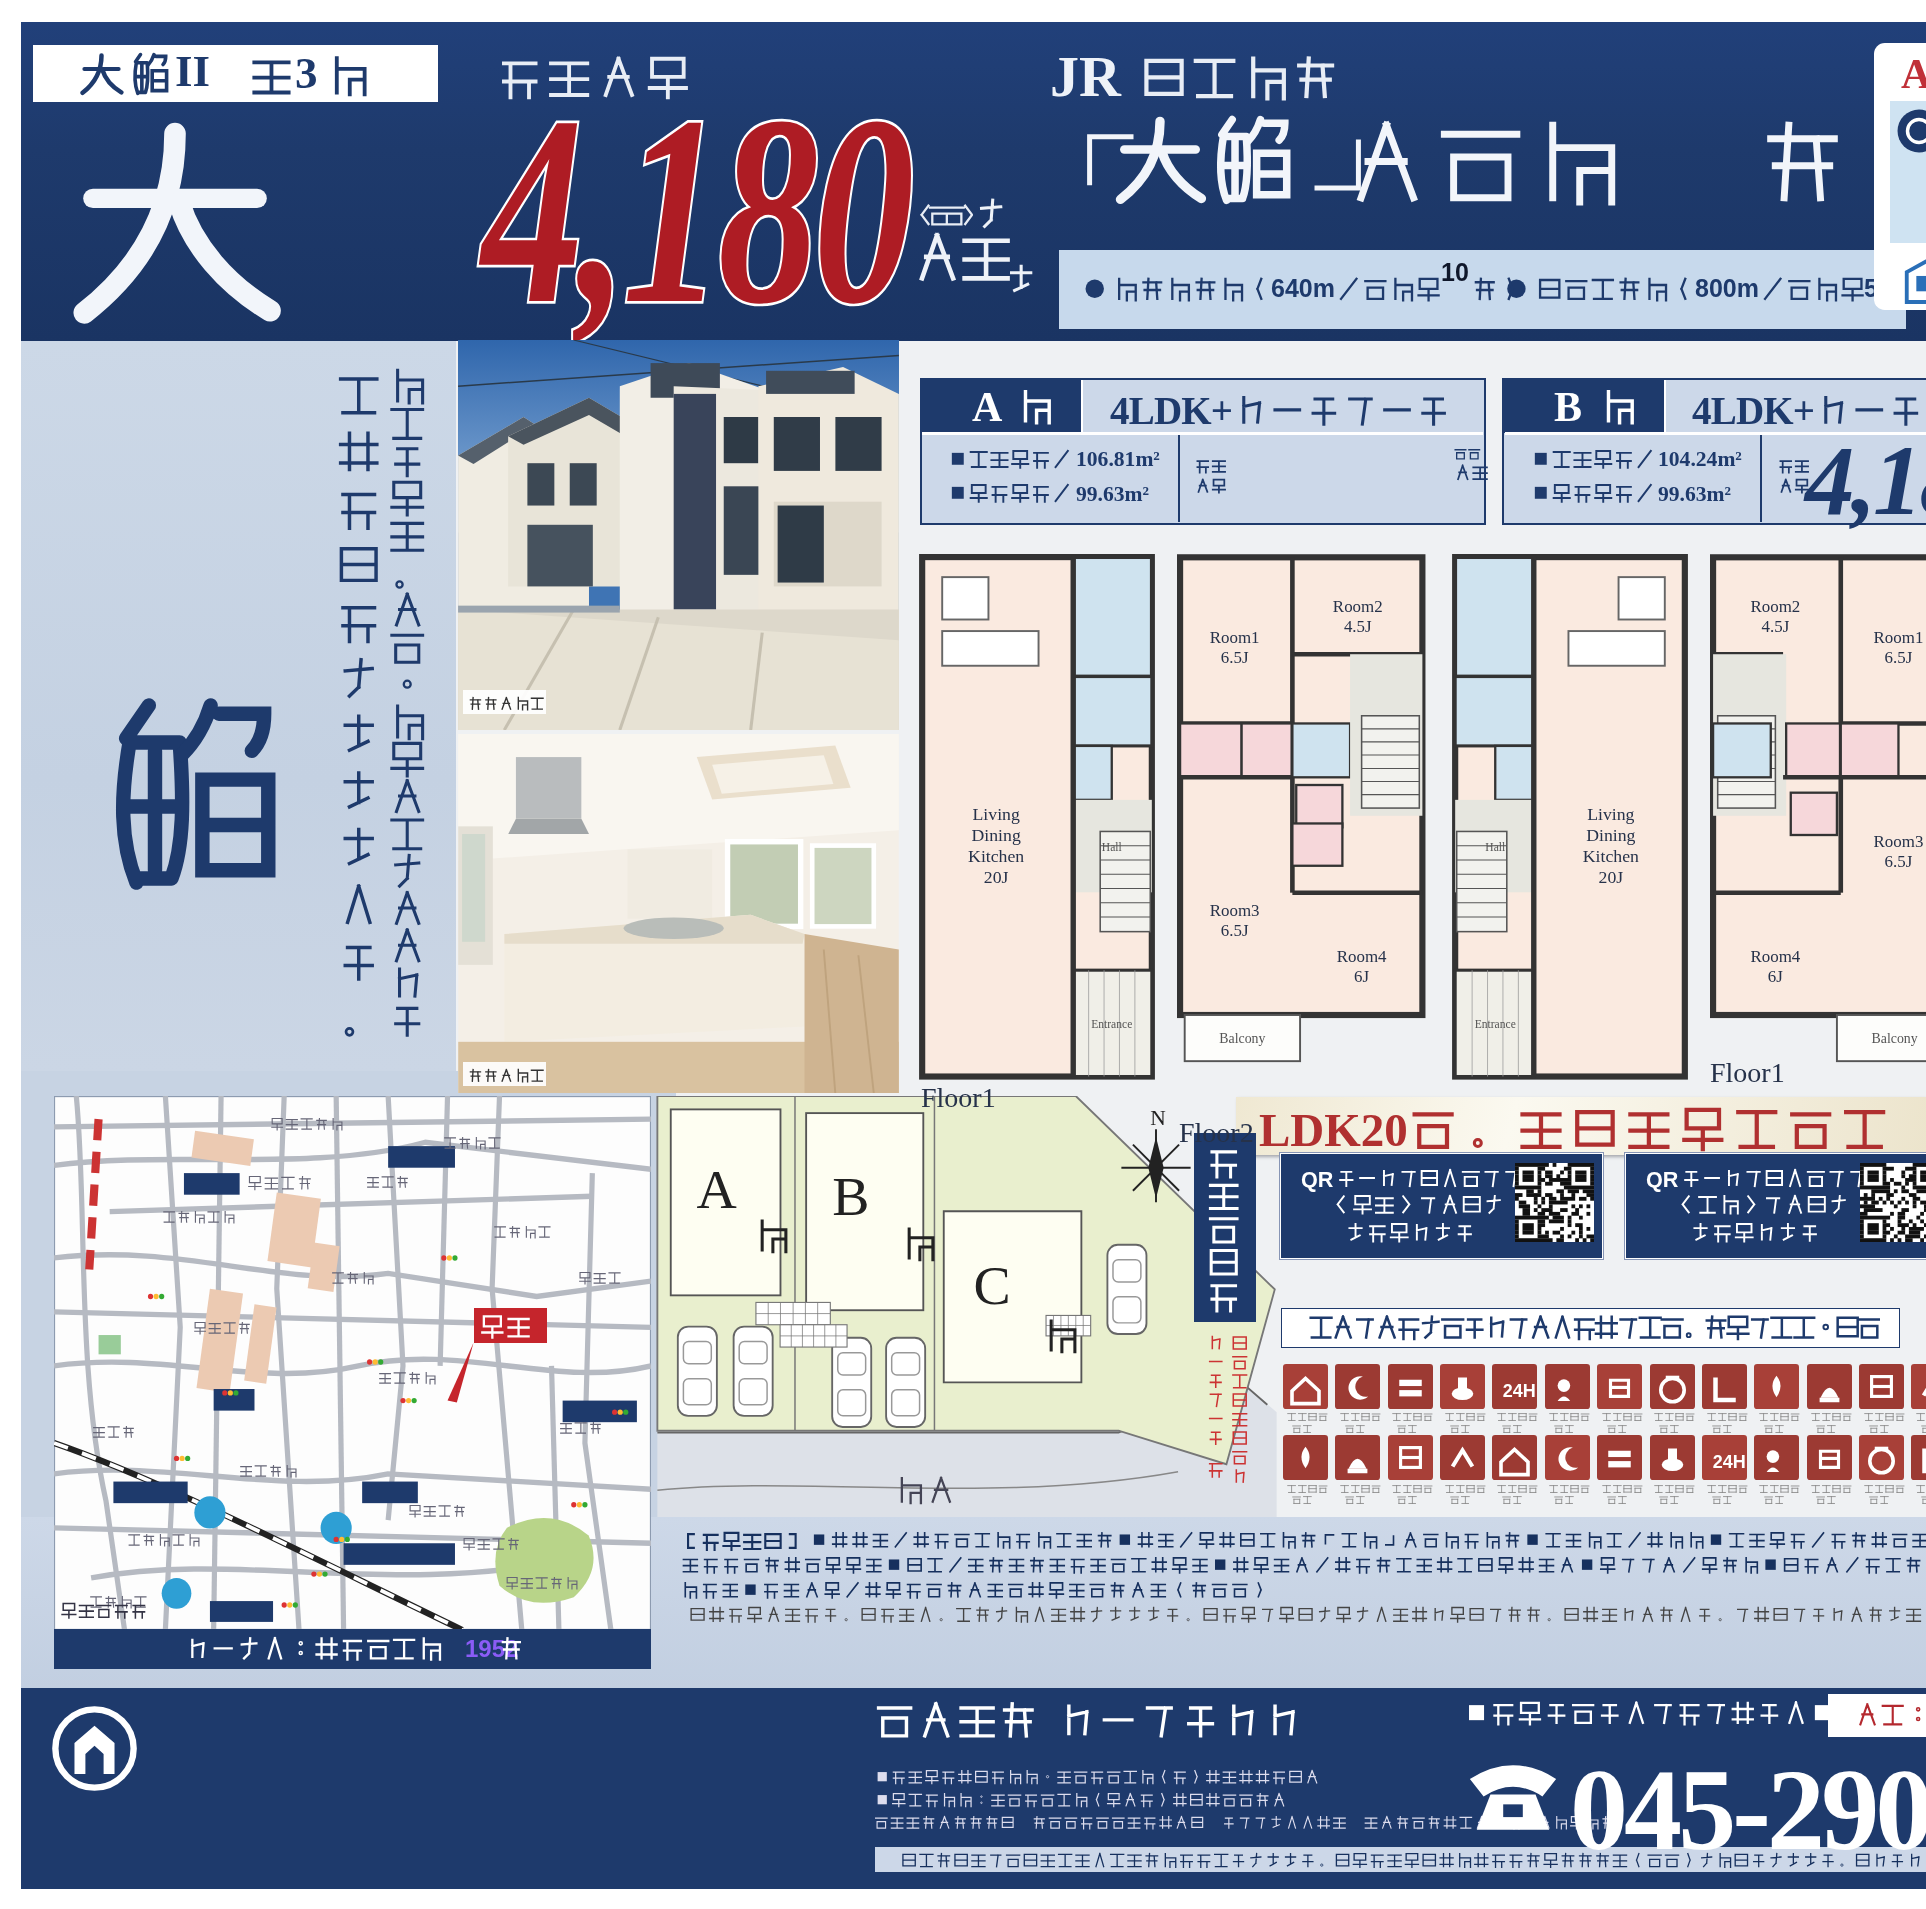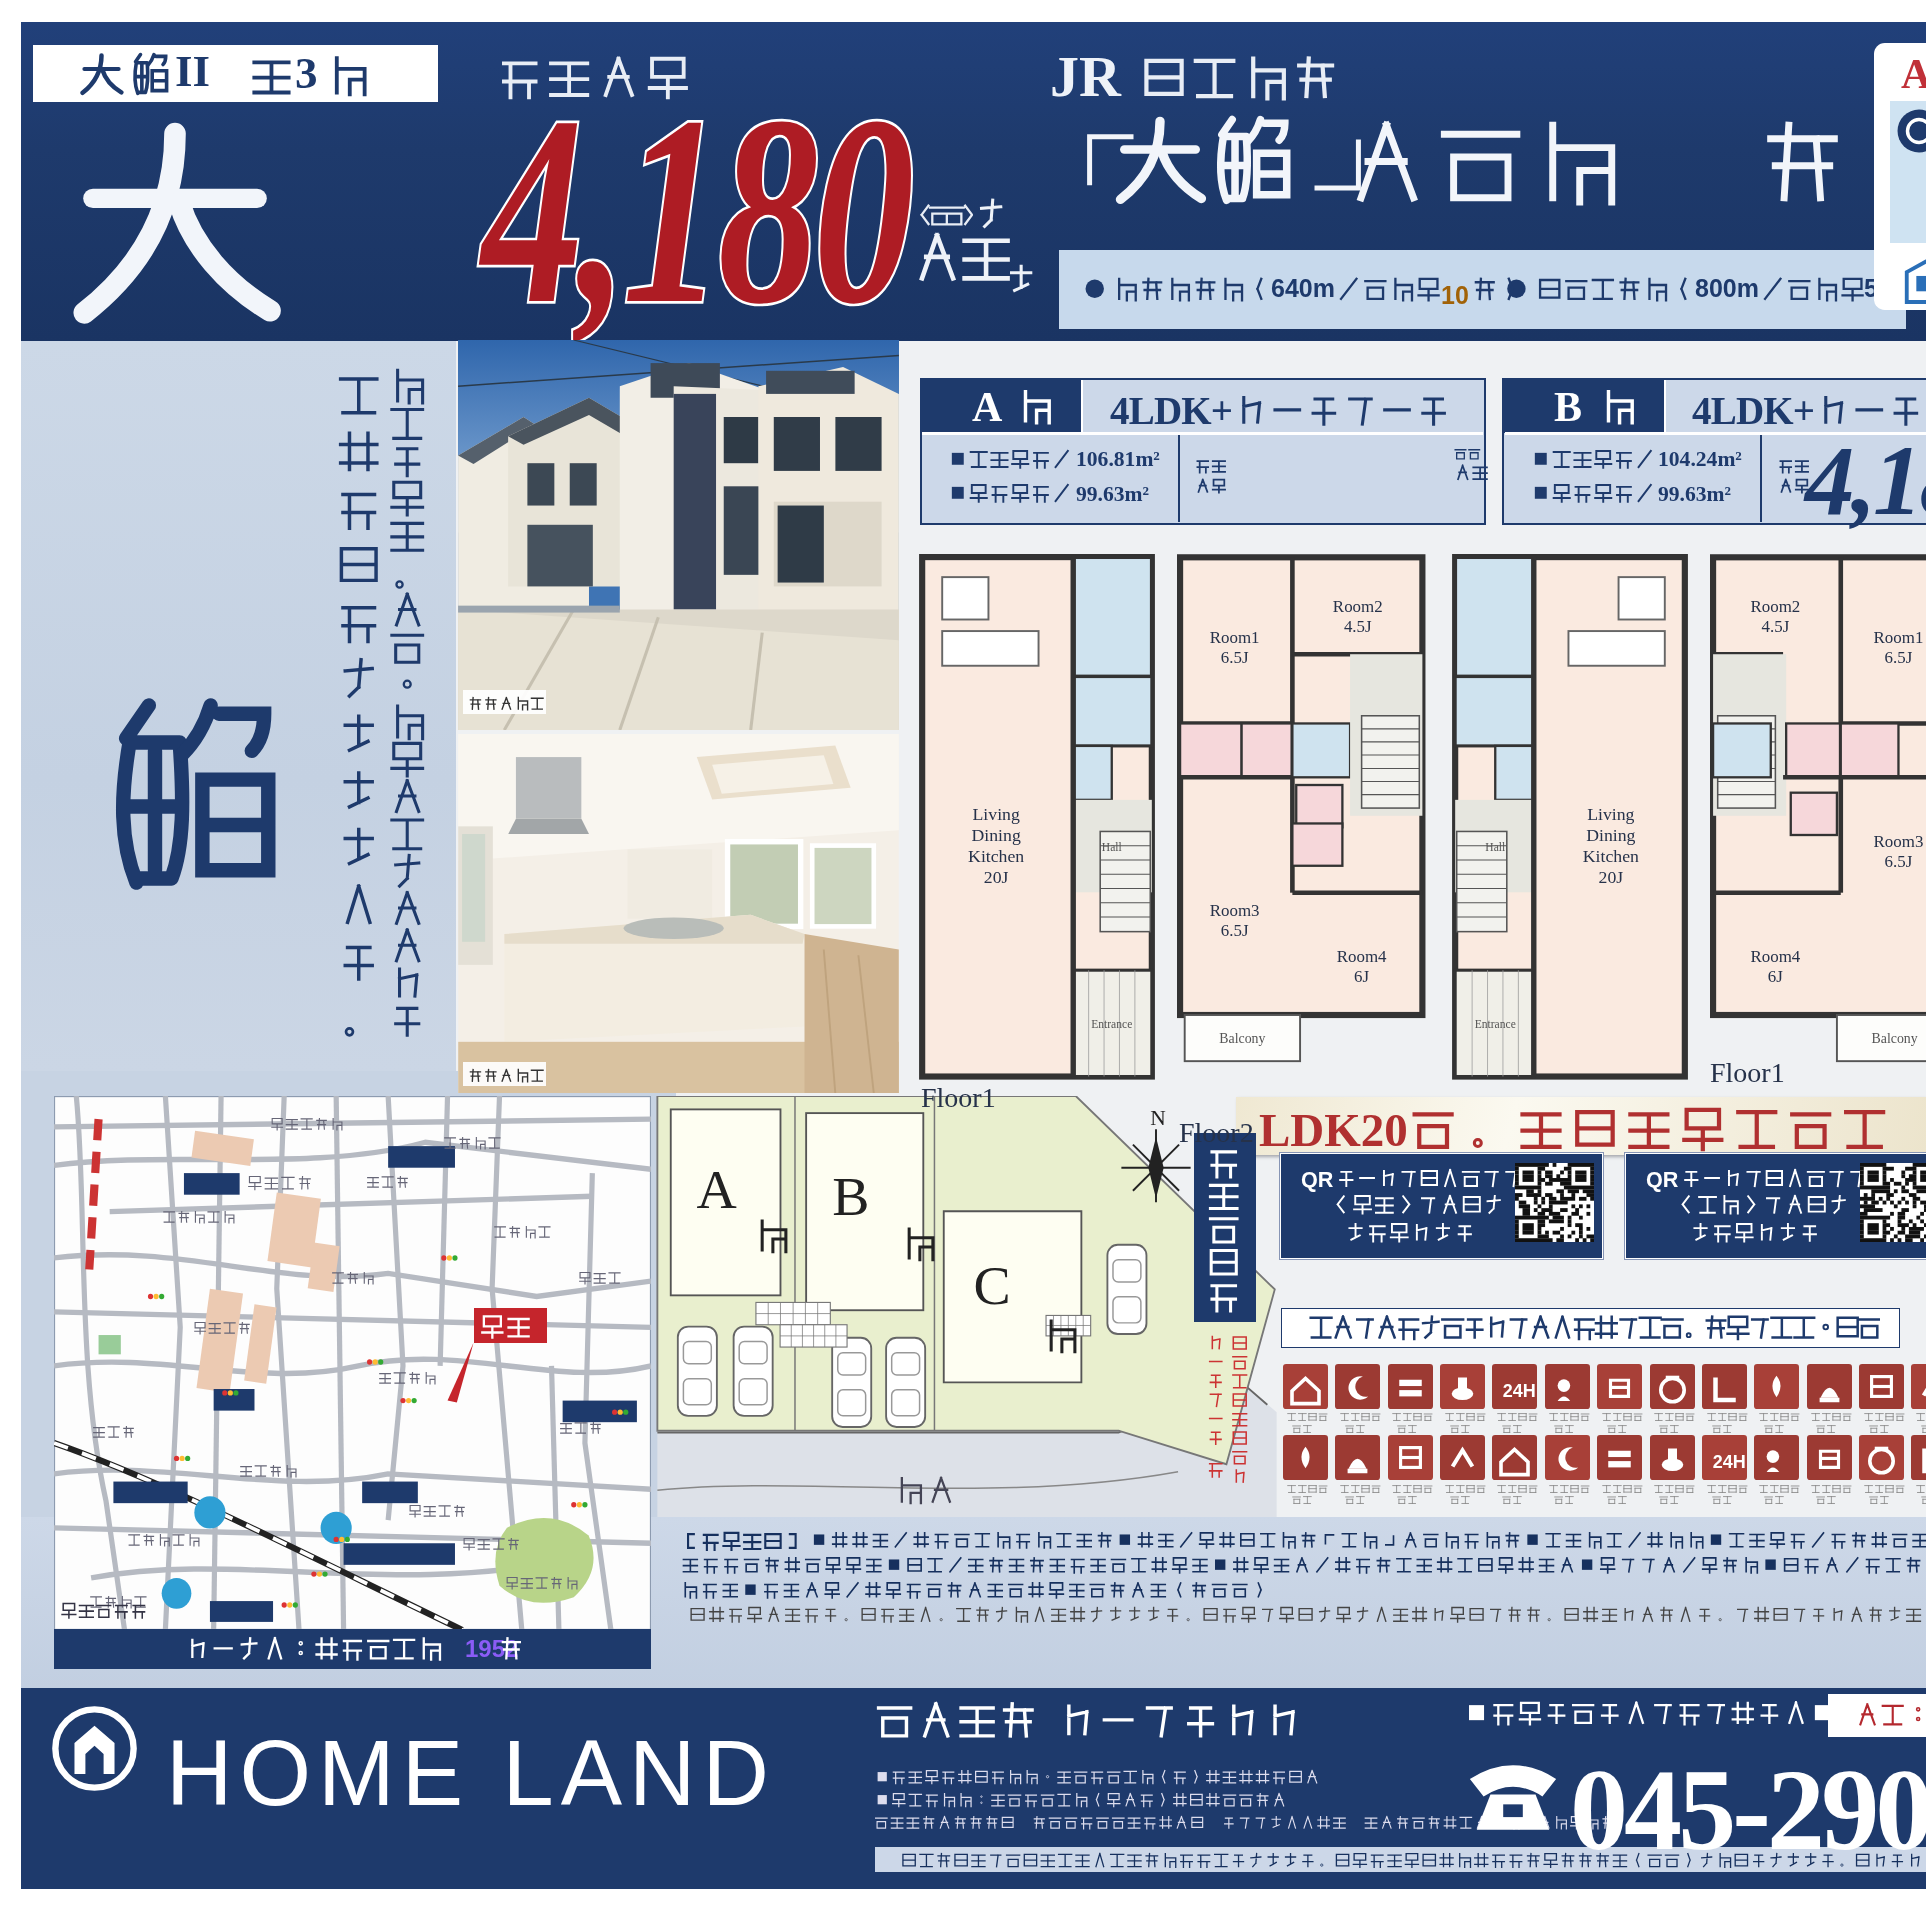--- a/index.html
+++ b/index.html
@@ -86,21 +86,21 @@
       <circle cx="28" cy="28" r="24" fill="#1e3a6c"></circle>
       <circle cx="1128" cy="28" r="24" fill="#1e3a6c"></circle>
     </svg>
 <svg class="ab" style="left:1113px;top:276px;" width="161" height="28" viewBox="0 0 418 72">
       <path d="M16 7L16 59M16 23L59 23M36 40L59 40M36 40L36 63M59 23L59 63M79 16L125 16M82 36L122 36M92 7L89 59M112 16L115 59M154 7L154 59M154 23L197 23M174 40L197 40M174 40L174 63M197 23L197 63M217 16L263 16M220 36L260 36M230 7L227 59M250 16L253 59M292 7L292 59M292 23L335 23M312 40L335 40M312 40L312 63M335 23L335 63M385 7L375 33M375 33L385 59" stroke="#1e3a6c" stroke-width="6" fill="none" stroke-linecap="square"></path>
     </svg>
 <div class="ab" style="left:1271px;top:274px;font:bold 25px 'Liberation Sans';color:#1e3a6c">640m</div>
 <svg class="ab" style="left:1336px;top:276px;" width="108" height="28" viewBox="0 0 280 72">
       <path d="M53 7L13 59M76 13L128 13M82 30L122 30M82 30L82 59M122 30L122 59M82 59L122 59M154 7L154 59M154 23L197 23M174 40L197 40M174 40L174 63M197 23L197 63M217 7L263 7M217 7L217 33M263 7L263 33M217 33L263 33M240 33L240 63M214 50L266 50" stroke="#1e3a6c" stroke-width="6" fill="none" stroke-linecap="square"></path>
     </svg>
-<div class="ab" style="left:1441px;top:281px;font:bold 25px 'Liberation Sans';color:#a16207">10</div>
+<div class="ab" style="left:1441px;top:258px;font:bold 25px 'Liberation Sans';color:#0f172a">10</div>
 <svg class="ab" style="left:1472px;top:276px;" width="55" height="28" viewBox="0 0 142 72">
       <path d="M10 16L56 16M13 36L53 36M23 7L20 59M43 16L46 59M95 7L105 33M105 33L95 59" stroke="#1e3a6c" stroke-width="6" fill="none" stroke-linecap="square"></path>
     </svg>
 <svg class="ab" style="left:1537px;top:276px;" width="161" height="28" viewBox="0 0 418 72">
       <path d="M8 10L58 10M8 10L8 56M58 10L58 56M8 56L58 56M8 33L58 33M76 13L128 13M82 30L122 30M82 30L82 59M122 30L122 59M82 59L122 59M145 10L197 10M171 10L171 59M148 59L194 59M217 16L263 16M220 36L260 36M230 7L227 59M250 16L253 59M292 7L292 59M292 23L335 23M312 40L335 40M312 40L312 63M335 23L335 63M385 7L375 33M375 33L385 59" stroke="#1e3a6c" stroke-width="6" fill="none" stroke-linecap="square"></path>
     </svg>
 <div class="ab" style="left:1695px;top:274px;font:bold 25px 'Liberation Sans';color:#1e3a6c">800m</div>
 <svg class="ab" style="left:1760px;top:276px;" width="108" height="28" viewBox="0 0 280 72">
       <path d="M53 7L13 59M76 13L128 13M82 30L122 30M82 30L82 59M122 30L122 59M82 59L122 59M154 7L154 59M154 23L197 23M174 40L197 40M174 40L174 63M197 23L197 63M217 7L263 7M217 7L217 33M263 7L263 33M217 33L263 33M240 33L240 63M214 50L266 50" stroke="#1e3a6c" stroke-width="6" fill="none" stroke-linecap="square"></path>
     </svg>
@@ -1275,21 +1275,20 @@
     </svg>
 
 <div class="ab" style="left:21px;top:1688px;width:2661px;height:201px;background:#1e3a6c"></div>
 
 <svg class="ab" style="left:49px;top:1703px" width="91" height="91" viewBox="0 0 100 100">
       <circle cx="50" cy="50" r="43" fill="none" stroke="#fff" stroke-width="7"></circle>
       <path d="M28 78 V44 L50 25 L72 44 V78 H60 V56 L50 47 L40 56 V78 Z" fill="#fff"></path>
       <path d="M46 32 h8 v10 h-8 Z" fill="#fff"></path>
     </svg>
 
-<div class="ab" style="left:166px;top:1721px;font:92px &quot;Liberation Sans&quot;;color:#fff;letter-spacing:7px">HOME LAND</div>
 
 <svg class="ab" style="left:874px;top:1700px;" width="168" height="42" viewBox="0 0 436 110">
       <path d="M10 21L94 21M21 47L83 47M21 47L21 94M83 47L83 94M21 94L83 94M160 10L131 94M160 10L191 94M139 52L181 52M226 21L310 21M226 57L310 57M226 94L310 94M268 21L268 94M340 26L412 26M345 57L407 57M360 10L355 94M392 26L397 94" stroke="#fff" stroke-width="9" fill="none" stroke-linecap="square"></path>
     </svg>
 <svg class="ab" style="left:1056px;top:1700px;" width="251" height="42" viewBox="0 0 652 110">
       <path d="M31 16L31 88M31 42L78 31M78 31L73 88M124 52L196 52M237 21L299 21M284 21L273 94M350 21L402 21M376 21L376 94M345 62L407 62M463 16L463 88M463 42L510 31M510 31L505 88M571 16L571 88M571 42L618 31M618 31L613 88" stroke="#fff" stroke-width="9" fill="none" stroke-linecap="square"></path>
     </svg>
 
 <svg class="ab" style="left:874px;top:1769px;" width="449" height="17.7" viewBox="0 0 1165 46">
       <path d="M49 8L77 8M49 24L77 24M55 8L55 38M71 24L71 38M90 8L122 8M90 22L122 22M90 36L122 36M106 8L106 36M135 4L163 4M135 4L135 20M163 4L163 20M135 20L163 20M149 20L149 38M133 30L165 30M178 8L206 8M178 24L206 24M184 8L184 38M200 24L200 38M227 4L227 36M243 4L243 36M219 14L251 14M219 30L251 30M263 6L293 6M263 6L263 34M293 6L293 34M263 34L293 34M263 20L293 20M307 8L335 8M307 24L335 24M313 8L313 38M329 24L329 38M354 4L354 36M354 14L380 14M366 24L380 24M366 24L366 38M380 14L380 38M397 4L397 36M397 14L423 14M409 24L423 24M409 24L409 38M423 14L423 38M477 8L509 8M477 22L509 22M477 36L509 36M493 8L493 36M520 8L552 8M524 18L548 18M524 18L524 36M548 18L548 36M524 36L548 36M565 8L593 8M565 24L593 24M571 8L571 38M587 24L587 38M606 8L638 8M610 18L634 18M610 18L610 36M634 18L634 36M610 36L634 36M649 6L681 6M665 6L665 36M651 36L679 36M698 4L698 36M698 14L724 14M710 24L724 24M710 24L710 38M724 14L724 38M755 4L749 20M749 20L755 36M780 8L808 8M780 24L808 24M786 8L786 38M802 24L802 38M833 4L839 20M839 20L833 36M872 4L872 36M888 4L888 36M864 14L896 14M864 30L896 30M907 8L939 8M907 22L939 22M907 36L939 36M923 8L923 36M958 4L958 36M974 4L974 36M950 14L982 14M950 30L982 30M1001 4L1001 36M1017 4L1017 36M993 14L1025 14M993 30L1025 30M1038 8L1066 8M1038 24L1066 24M1044 8L1044 38M1060 24L1060 38M1080 6L1110 6M1080 6L1080 34M1110 6L1110 34M1080 34L1110 34M1080 20L1110 20M1138 4L1127 36M1138 4L1150 36M1130 20L1146 20" stroke="#dde" stroke-width="3.2" fill="none" stroke-linecap="square"></path>

